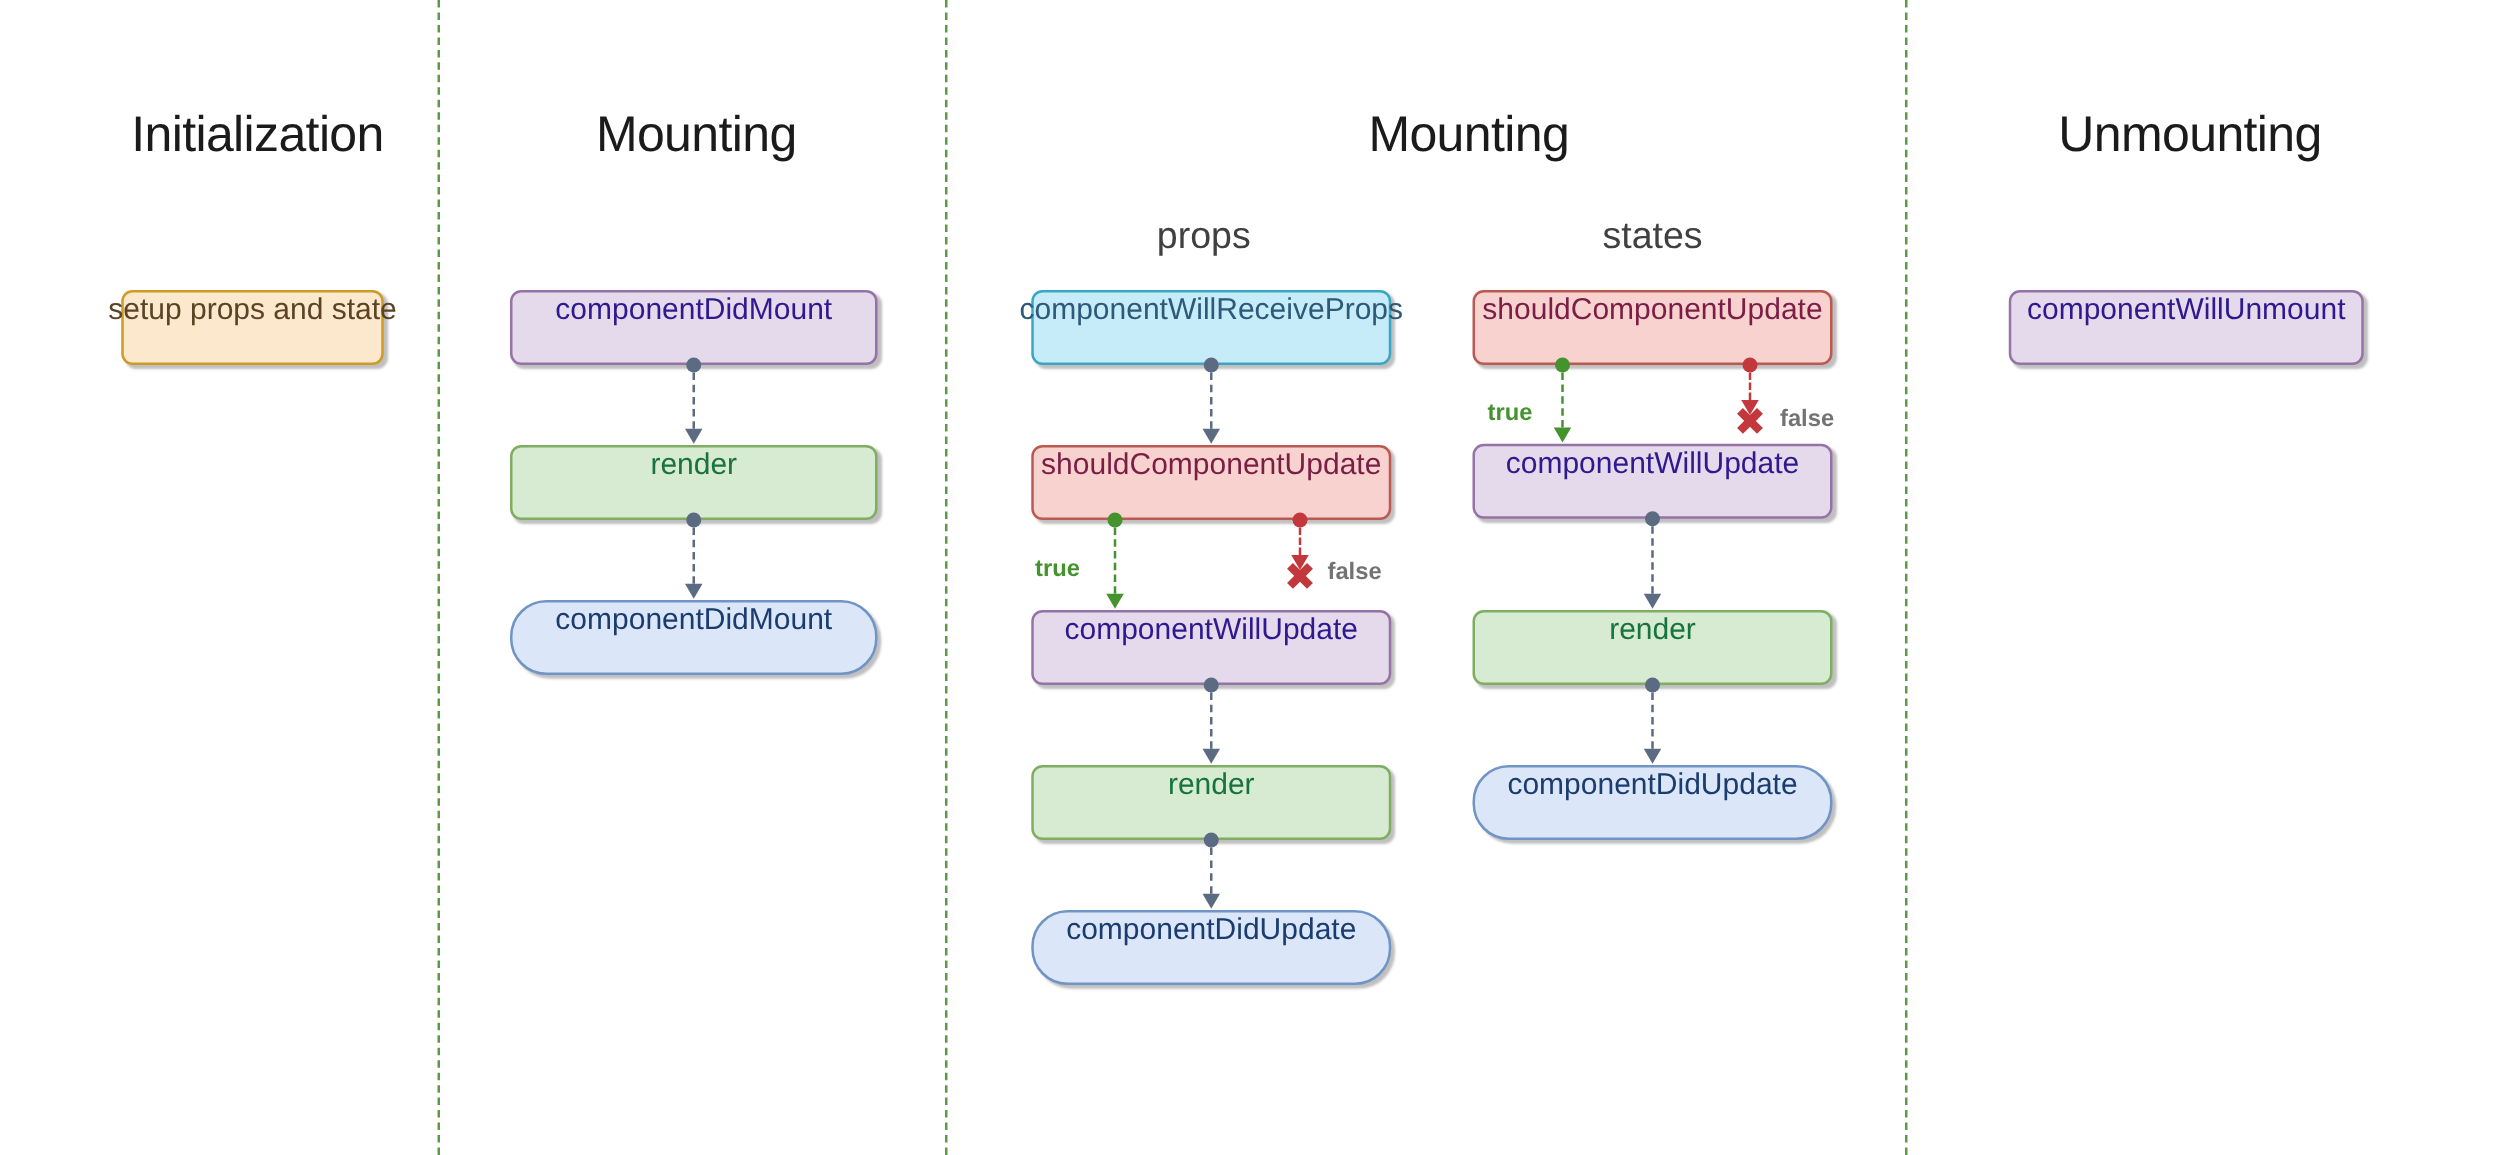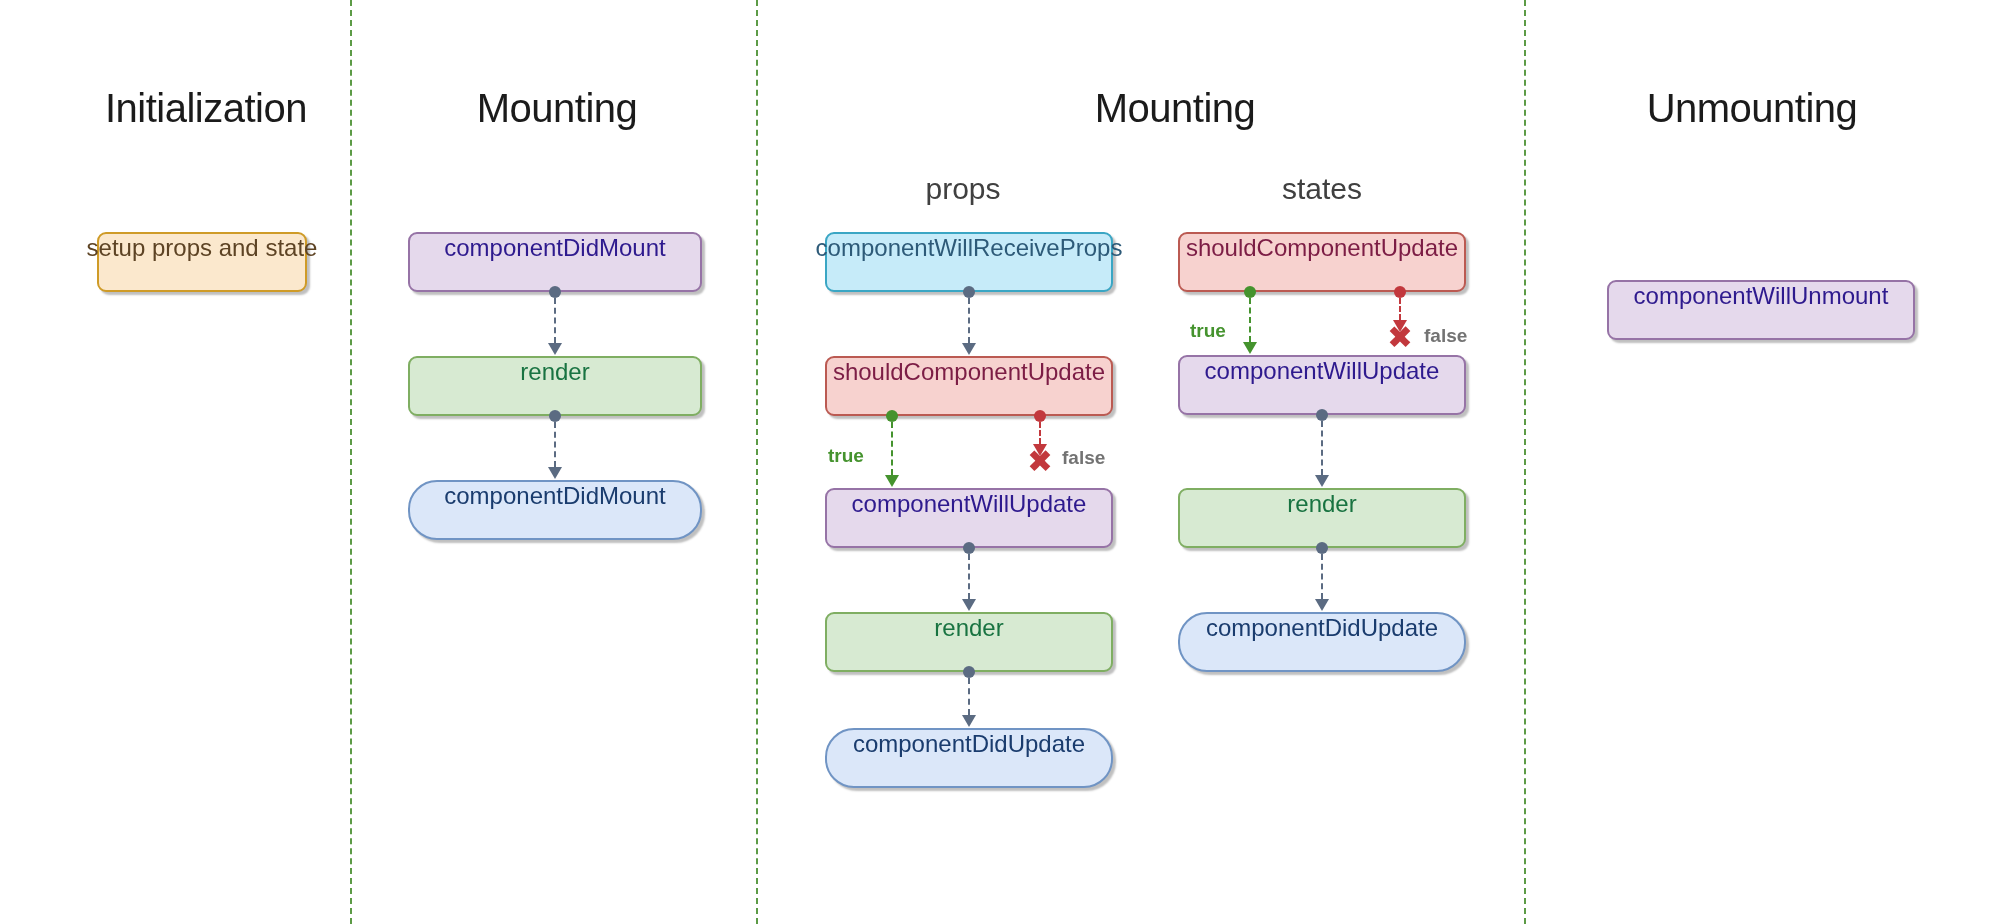--- a/index.html
+++ b/index.html
@@ -218,17 +218,17 @@
     <span class="dot"></span>
       <span class="line"></span>
       <span class="head"></span>
   </div>
   <div class="flow slate" style="left:1322px;top:542px;height:69px;">
     <span class="dot"></span>
       <span class="line"></span>
       <span class="head"></span>
   </div>
 
-  <div class="box purple" style="left:1607px;top:232px;width:308px;margin-top:48px;">
+  <div class="box purple" style="left:1607px;top:232px;width:284px;">
     <span class="box-label">componentWillUnmount</span>
   </div>
 
 </div>
 
 </body></html>

